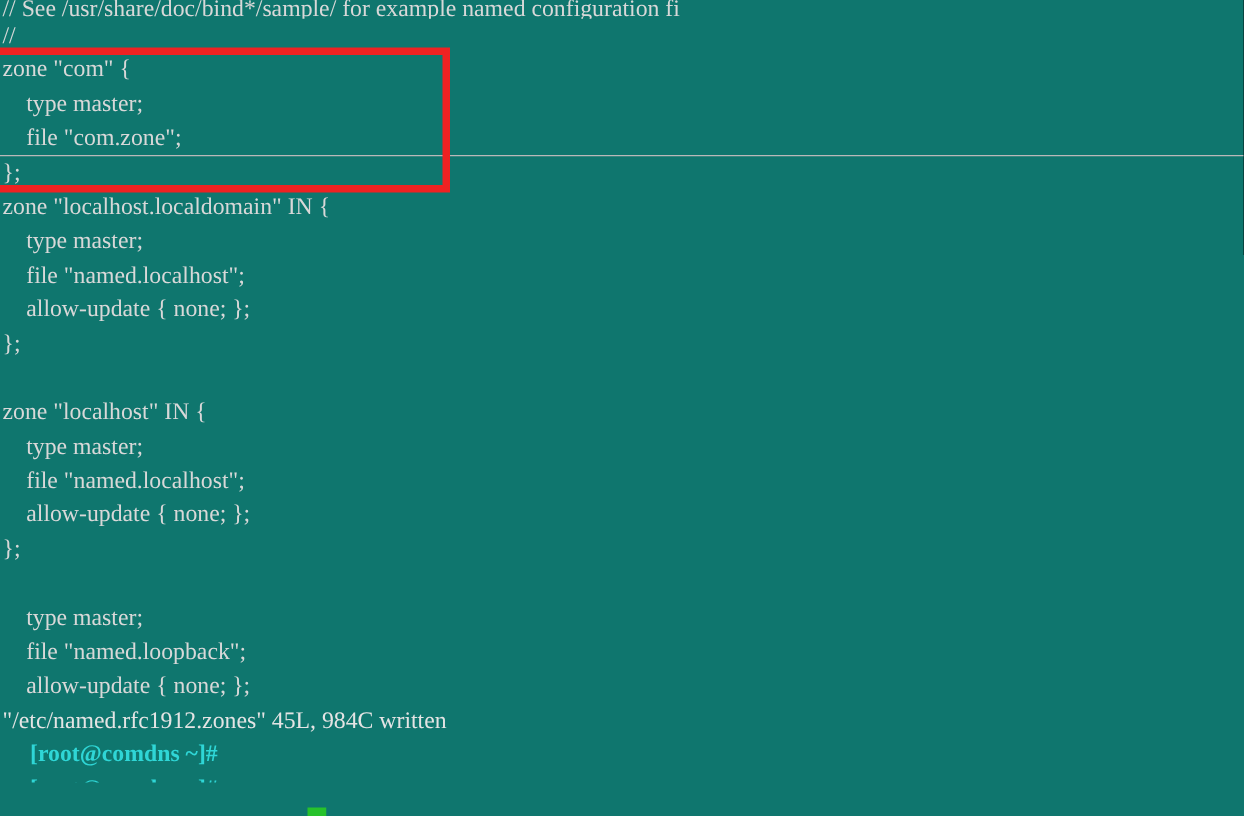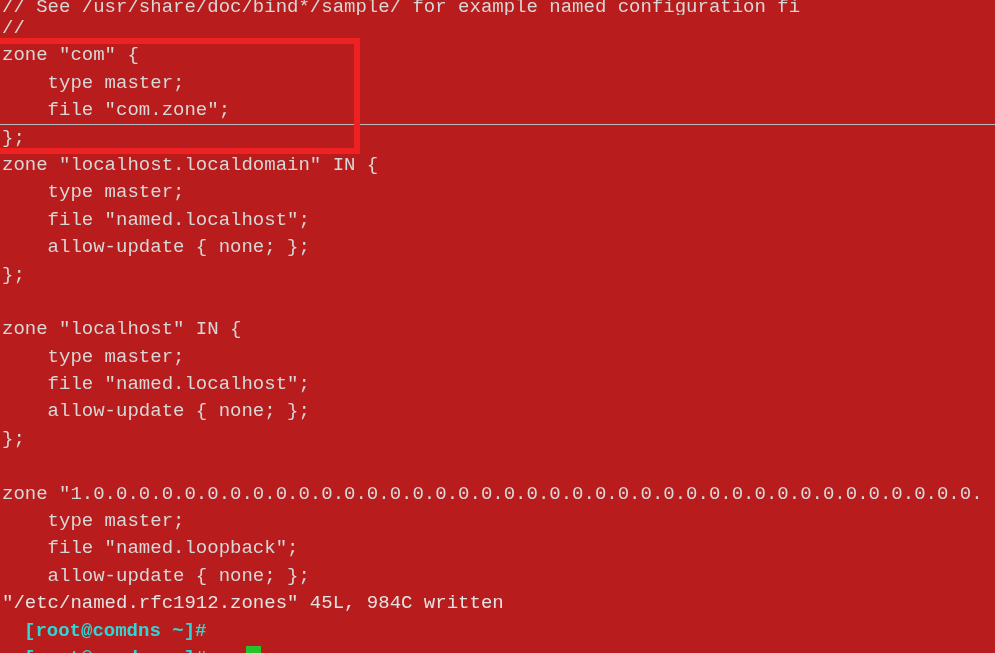--- a/index.html
+++ b/index.html
@@ -4,23 +4,23 @@
 <style>
   html, body {
     margin: 0;
     padding: 0;
     background: #000000;
   }
   #terminal {
     position: relative;
     width: 995px;
     height: 653px;
-    background: #b91c1c;
+    background: #0f766e;
     overflow: hidden;
-    font-family: Liberation Mono, monospace;
+    font-family: Liberation Serif, serif;
     font-size: 19px;
     line-height: 27.4px;
     letter-spacing: 0px;
   }
   .screen {
     position: absolute;
     left: 0;
     top: -6px;
     width: 995px;
   }
@@ -107,21 +107,20 @@
     <div class="line blank"></div>
 
     <div class="line">zone "localhost" IN {</div>
     <div class="line">    type master;</div>
     <div class="line">    file "named.localhost";</div>
     <div class="line">    allow-update { none; };</div>
     <div class="line">};</div>
 
     <div class="line blank"></div>
 
-    <div class="line">zone "1.0.0.0.0.0.0.0.0.0.0.0.0.0.0.0.0.0.0.0.0.0.0.0.0.0.0.0.0.0.0.0.0.0.0.0.0.0.0.0.</div>
     <div class="line">    type master;</div>
     <div class="line">    file "named.loopback";</div>
     <div class="line">    allow-update { none; };</div>
 
     <div class="line status">"/etc/named.rfc1912.zones" 45L, 984C written</div>
     <div class="line prompt">[root@comdns ~]#</div>
     <div class="line prompt cut-bottom">[root@comdns ~]#</div>
 
   </div>
 

